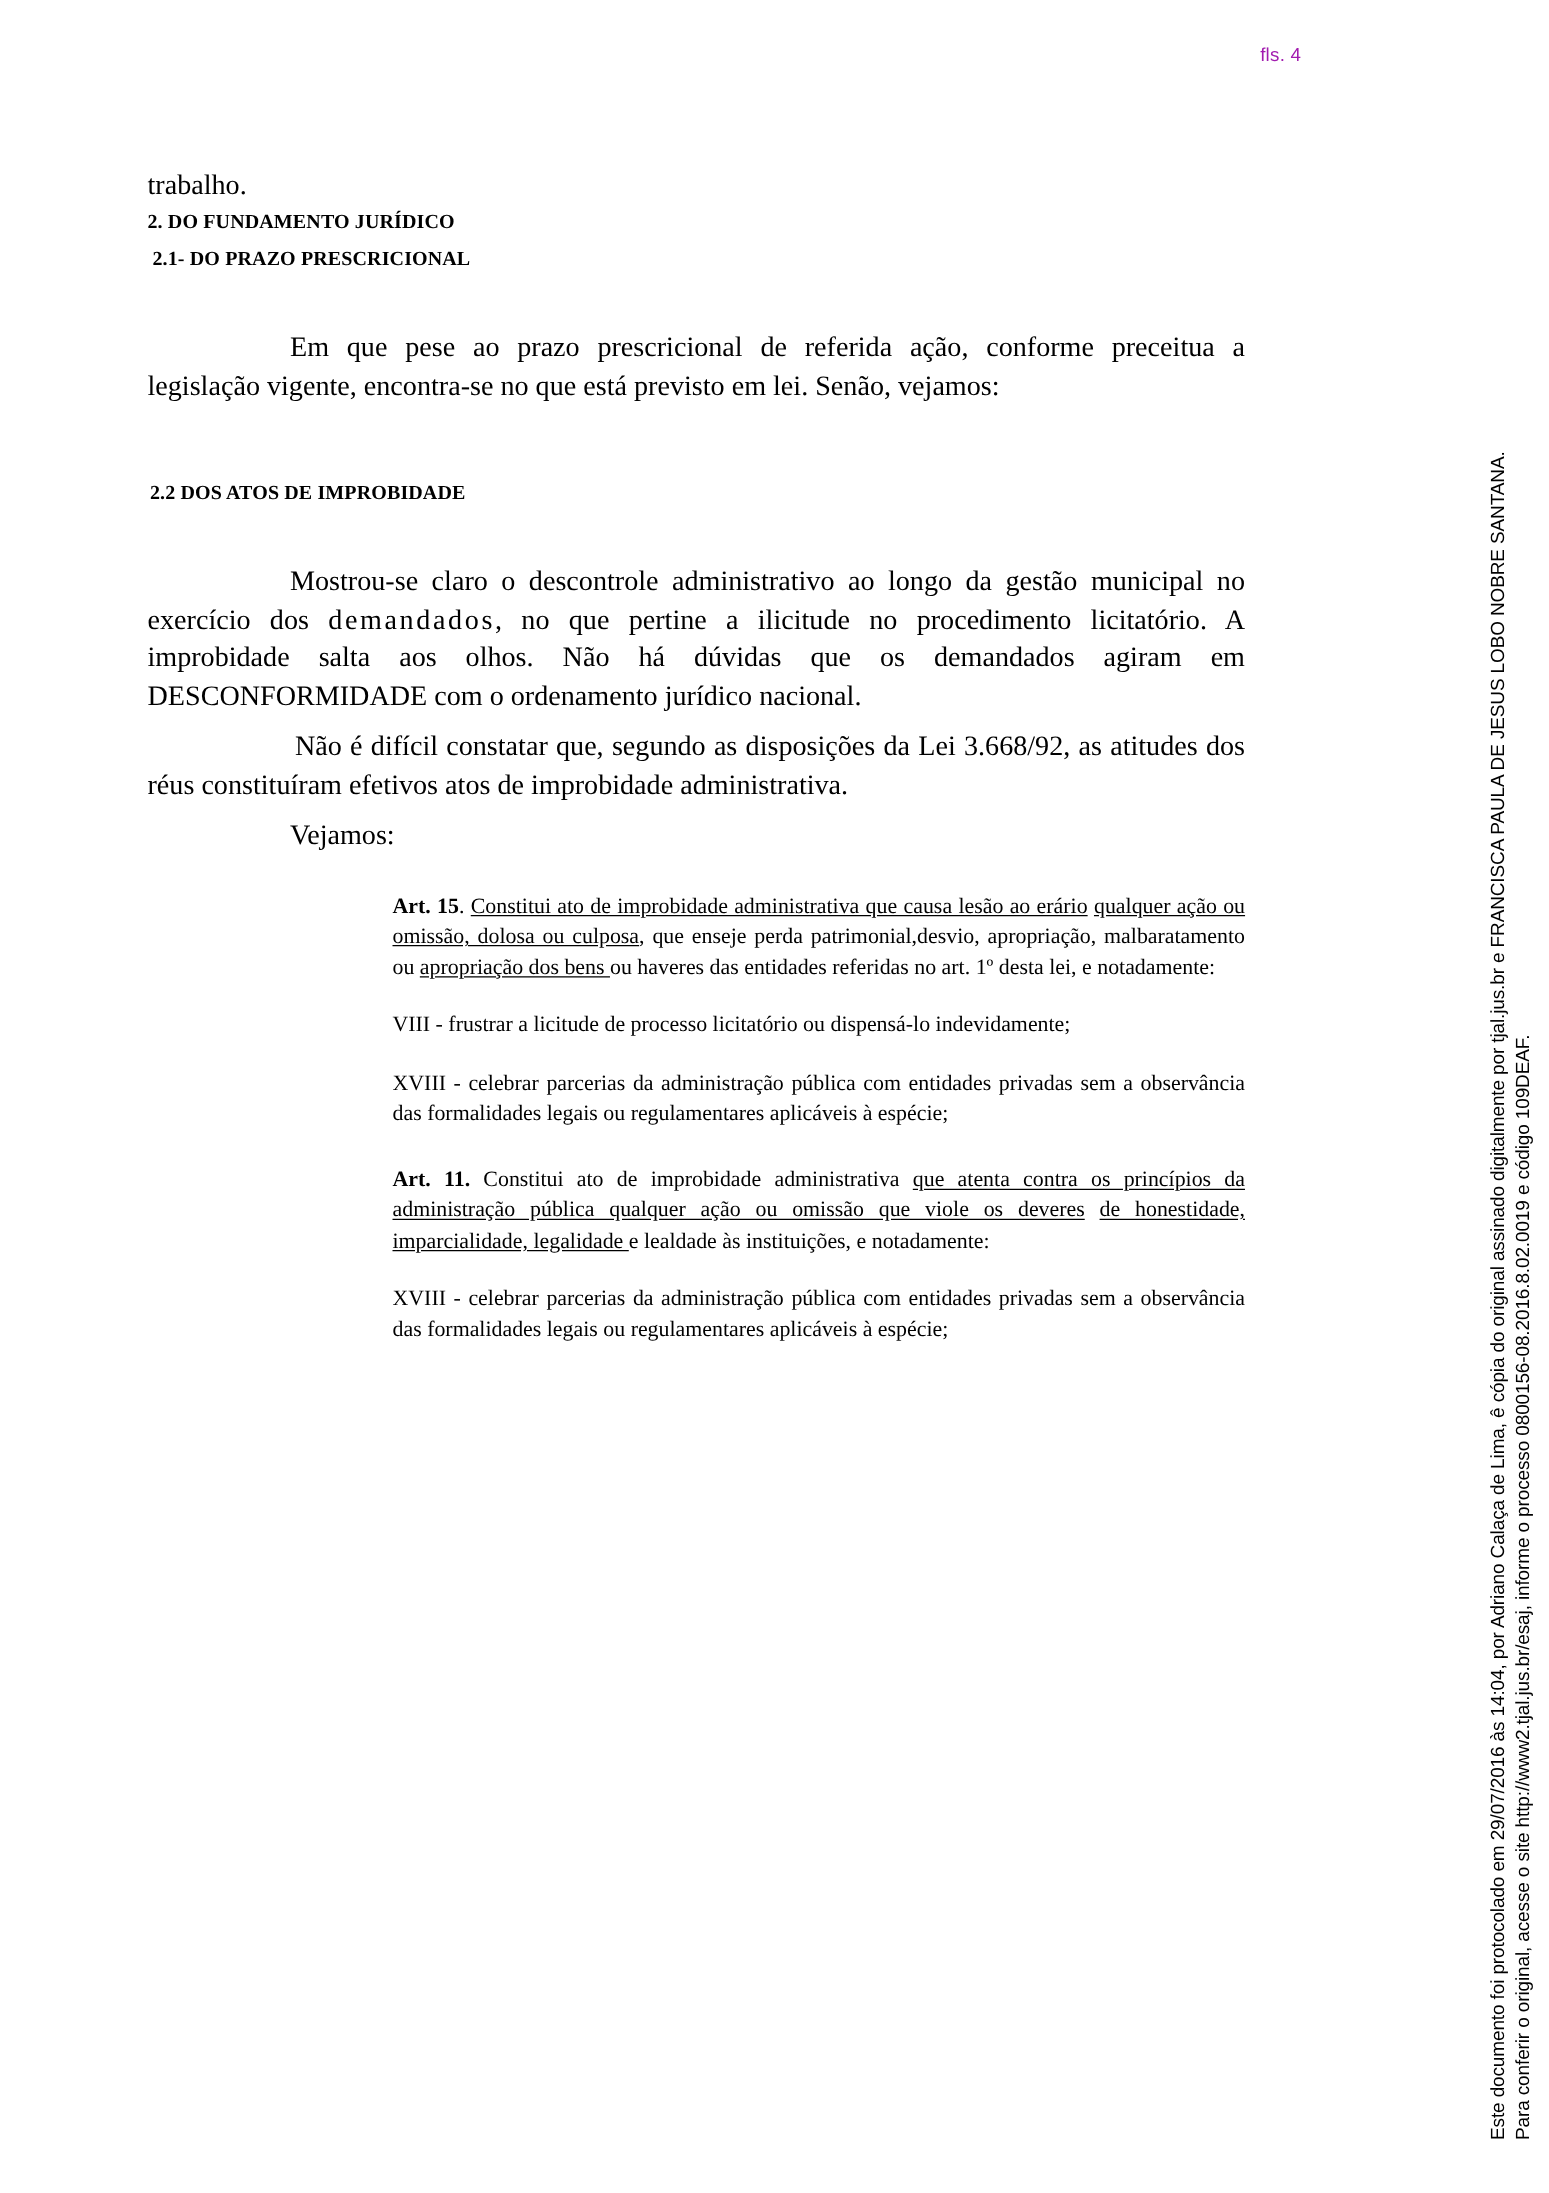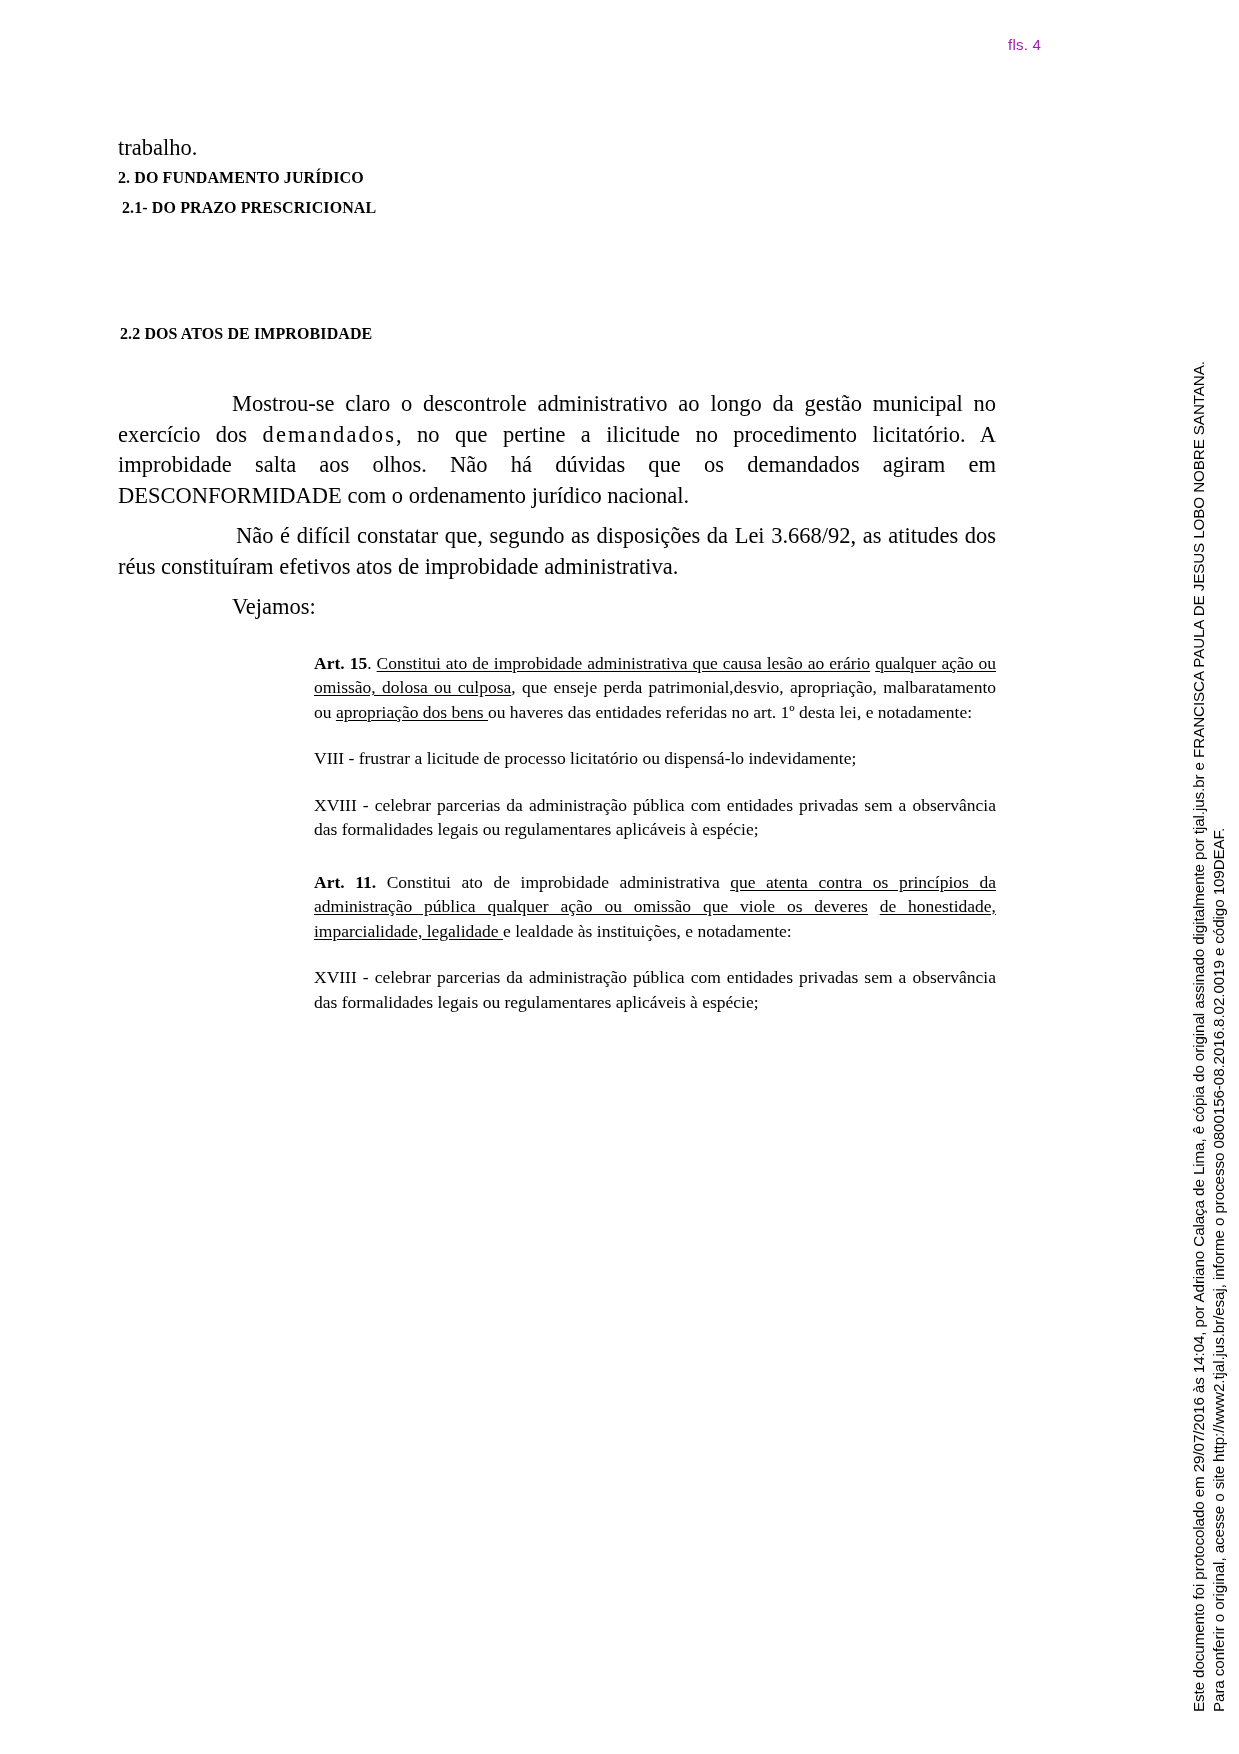--- a/index.html
+++ b/index.html
@@ -136,20 +136,21 @@
   <div class="body-col">
 
     <div class="line-plain">trabalho.</div>
 
     <h2 class="section sec-2">2. DO FUNDAMENTO JURÍDICO</h2>
 
     <h2 class="section sec-21">2.1- DO PRAZO PRESCRICIONAL</h2>
 
     <div class="gap-lg"></div>
 
+    <p class="para">Em que pese ao prazo prescricional de referida ação, conforme preceitua a legislação vigente, encontra-se no que está previsto em lei. Senão, vejamos:</p>
 
     <div class="gap-md"></div>
 
 
     <div class="gap-md"></div>
 
 
     <h2 class="section sec-22">2.2 DOS ATOS DE IMPROBIDADE</h2>
 
     <div class="gap-lg"></div>

